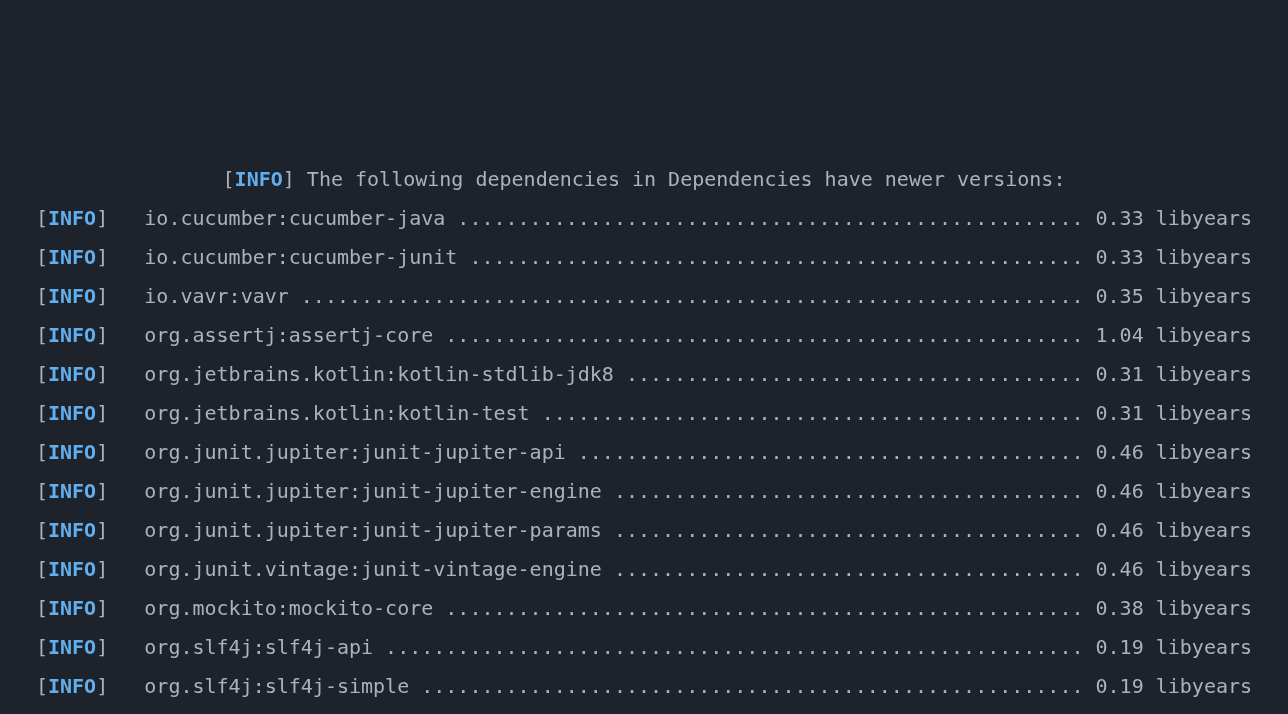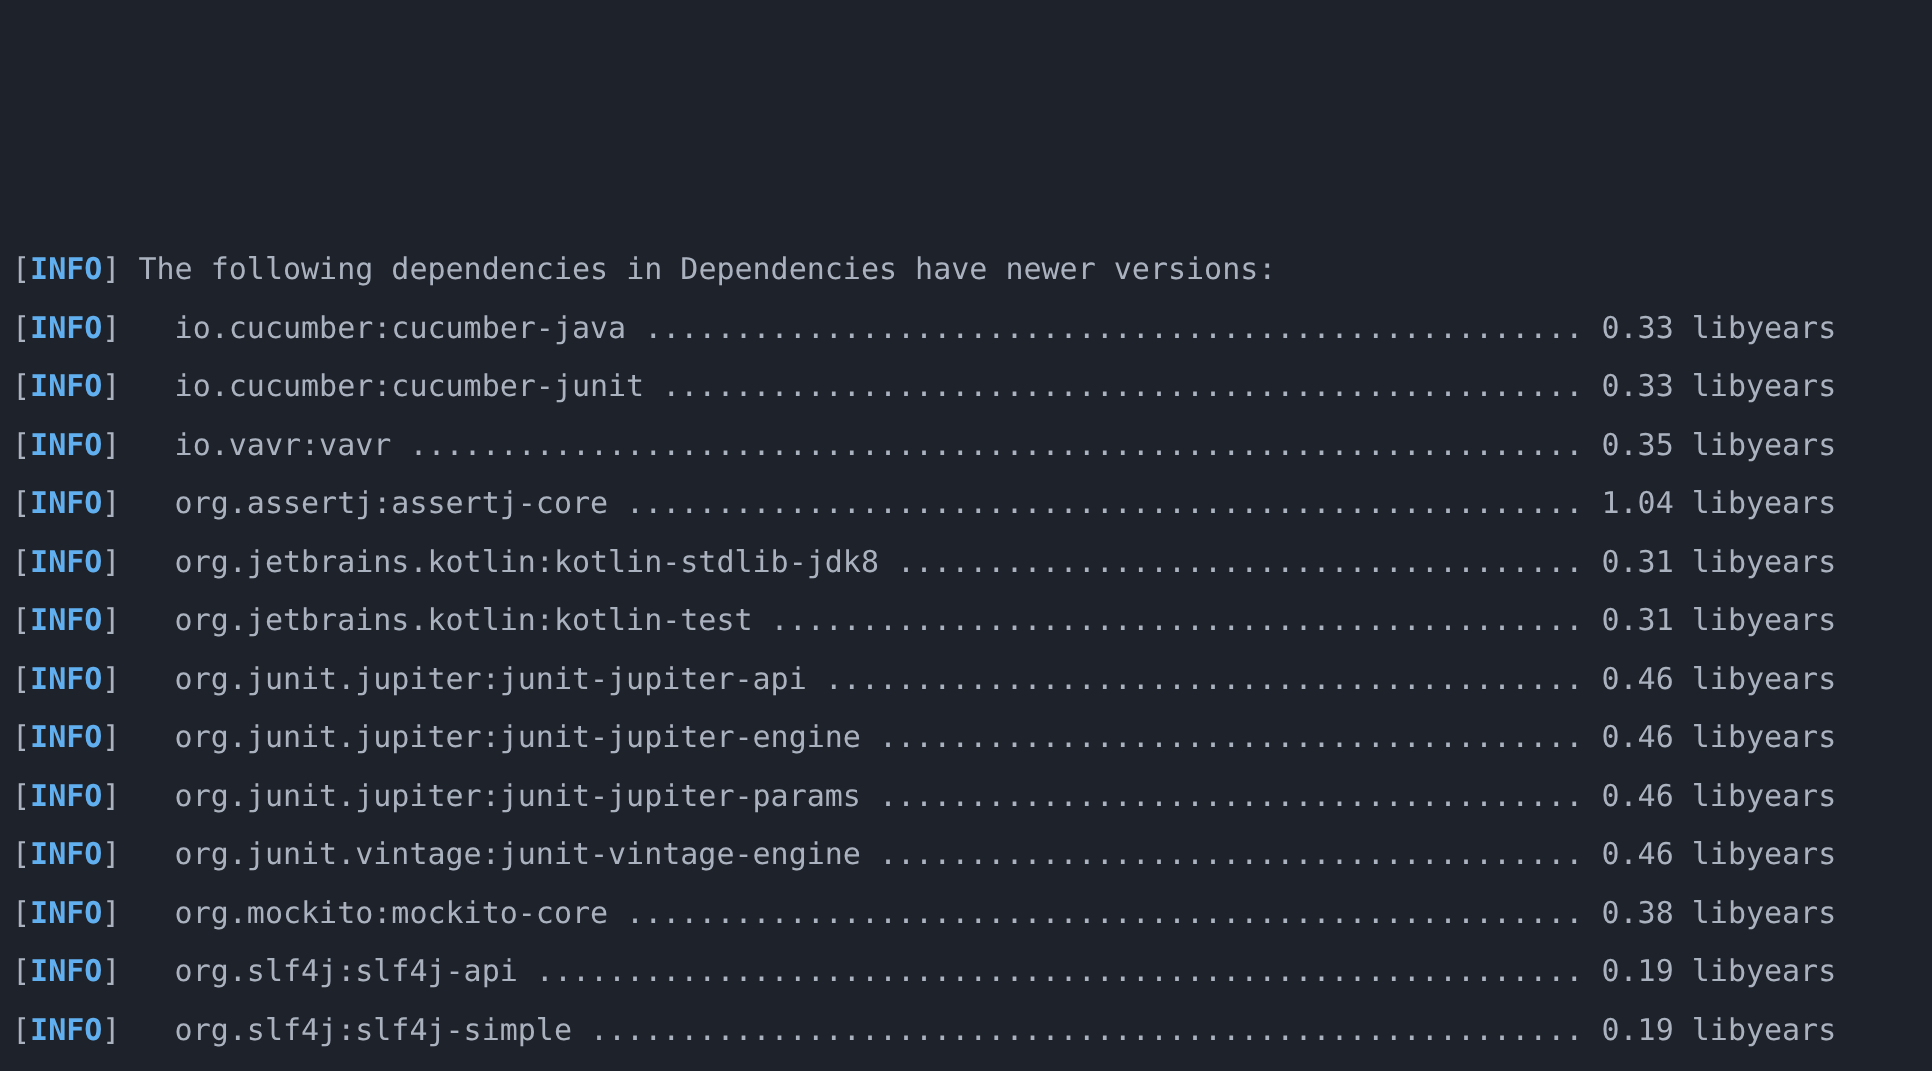--- a/index.html
+++ b/index.html
@@ -14,20 +14,21 @@
       font-size: 20px;
       line-height: 1.95;
       padding: 4px 8px;
       white-space: pre;
       overflow: hidden;
       width: 1288px;
       height: 714px;
     }
     .line {
       display: block;
+      text-align: center;
     }
     .bracket {
       color: #abb2bf;
     }
     .info {
       color: #61afef;
       font-weight: 600;
     }
     .text {
       color: #abb2bf;

